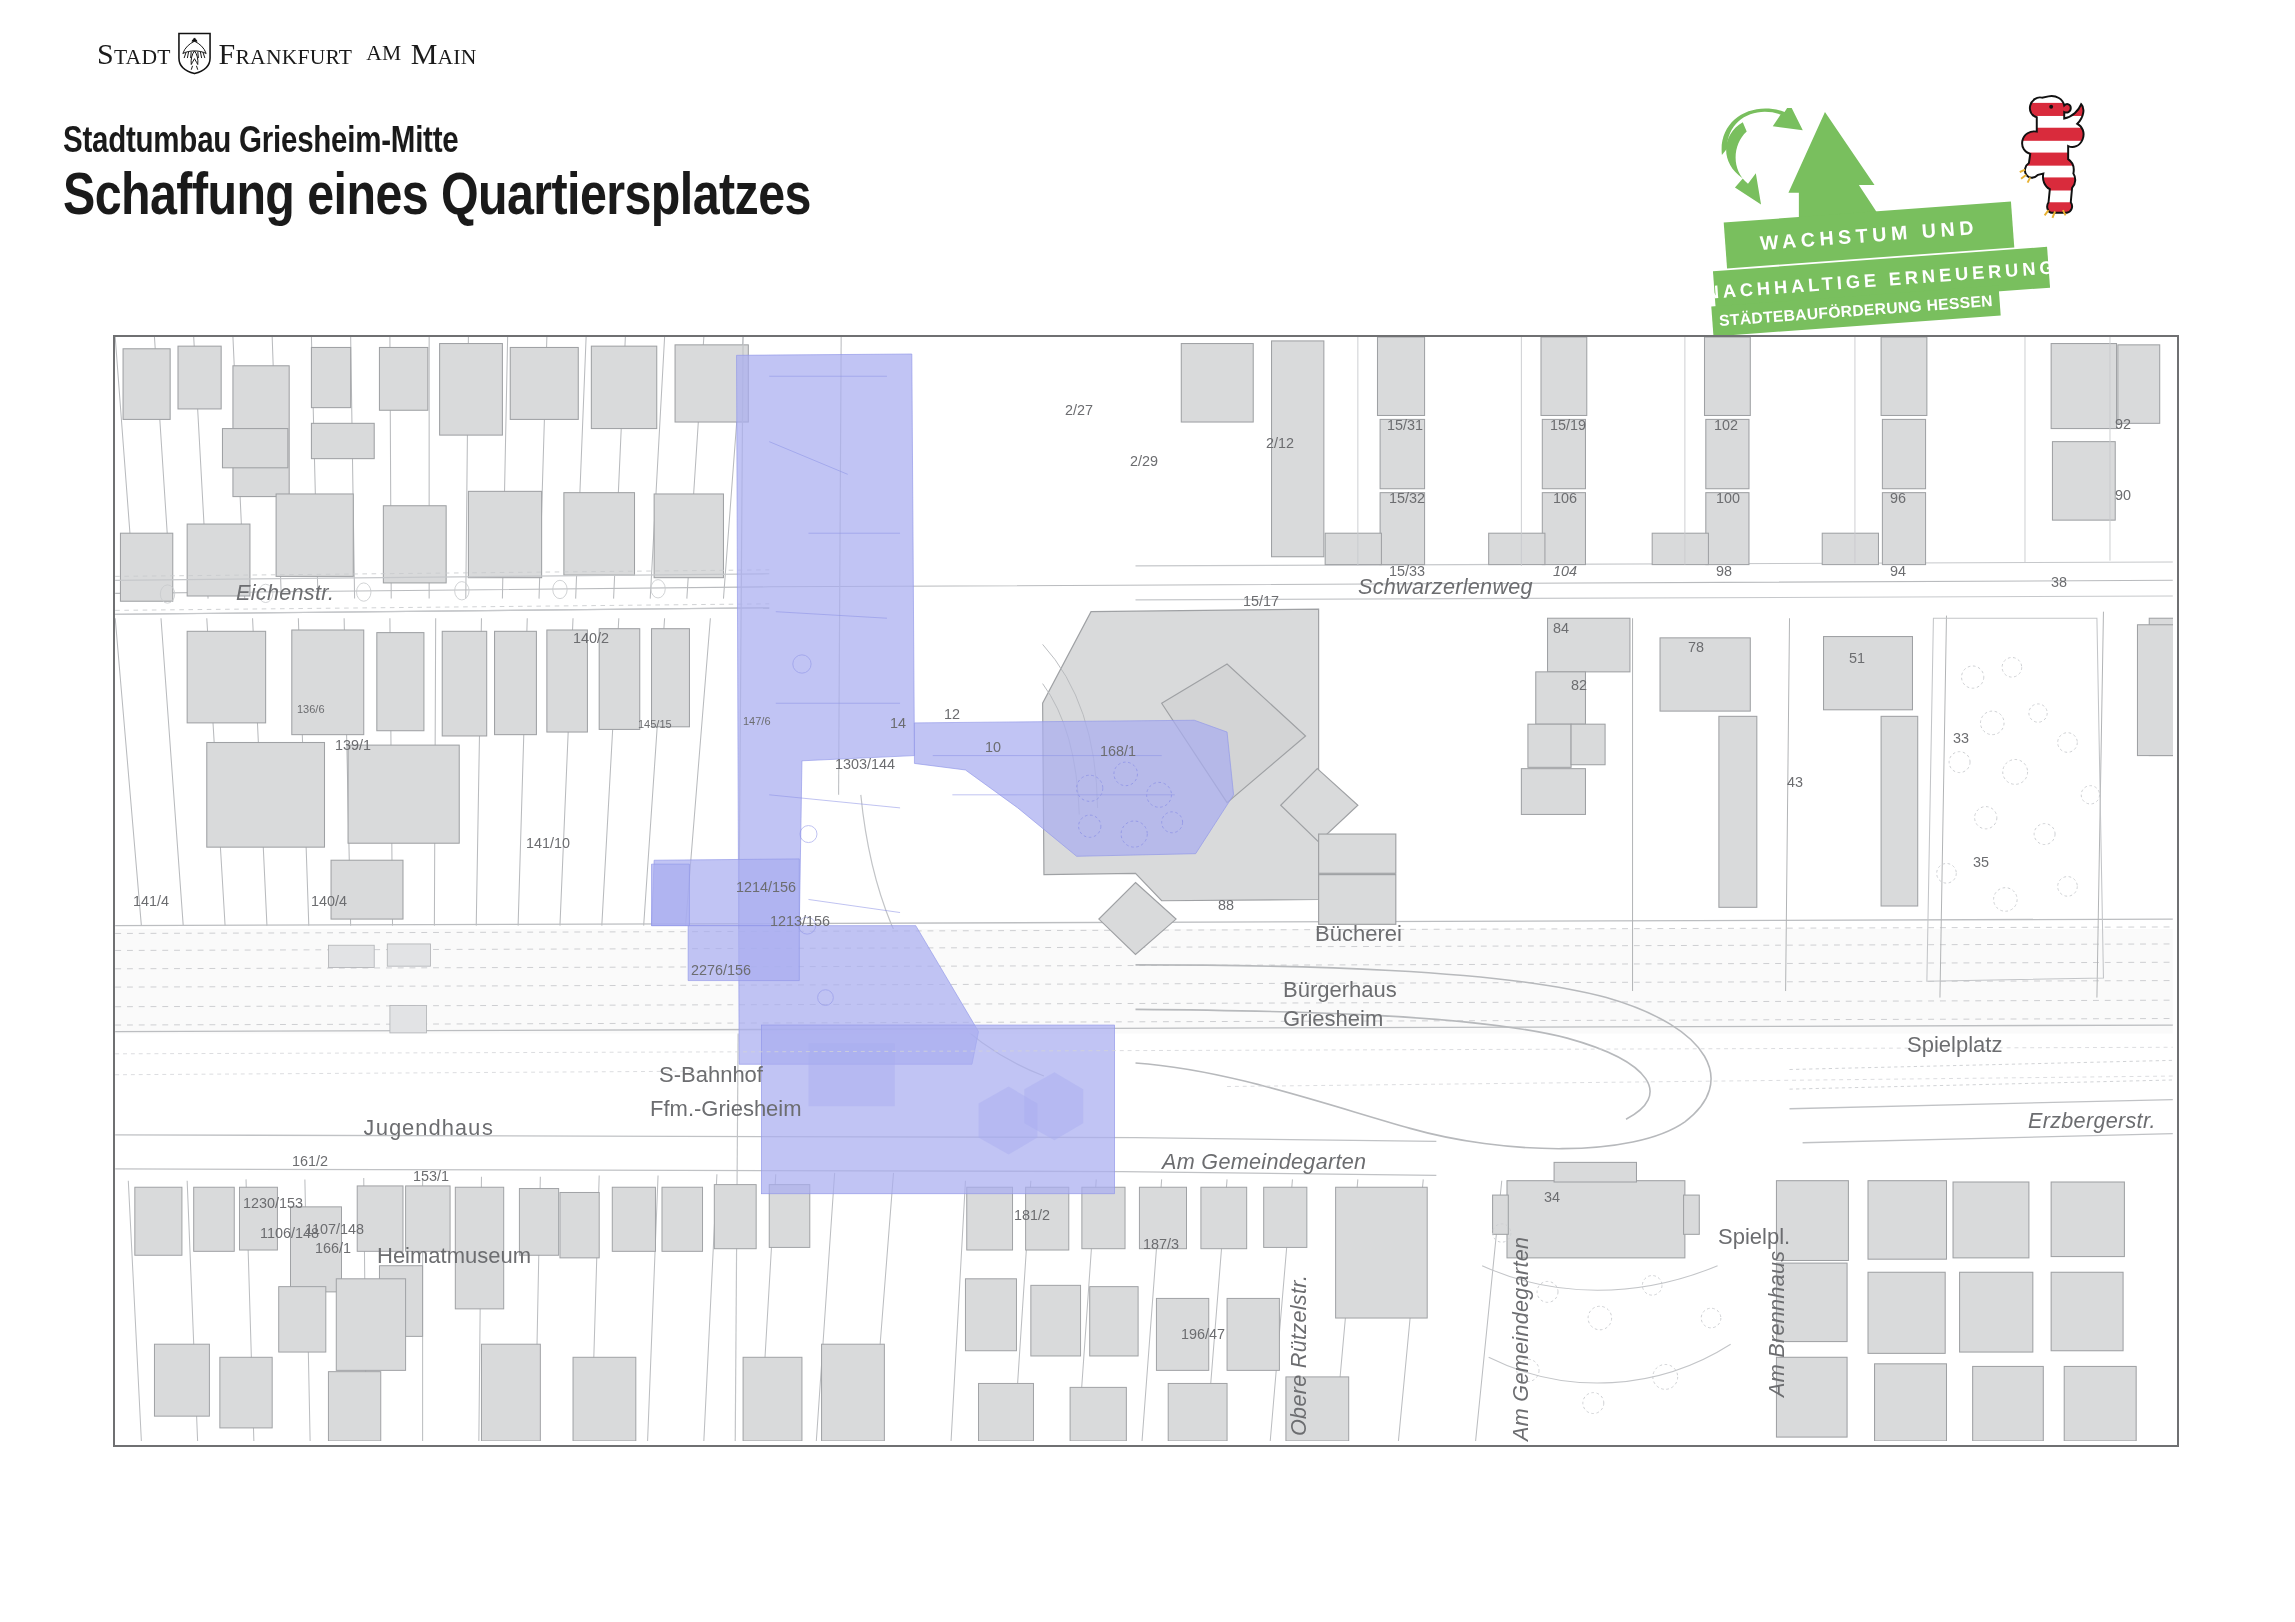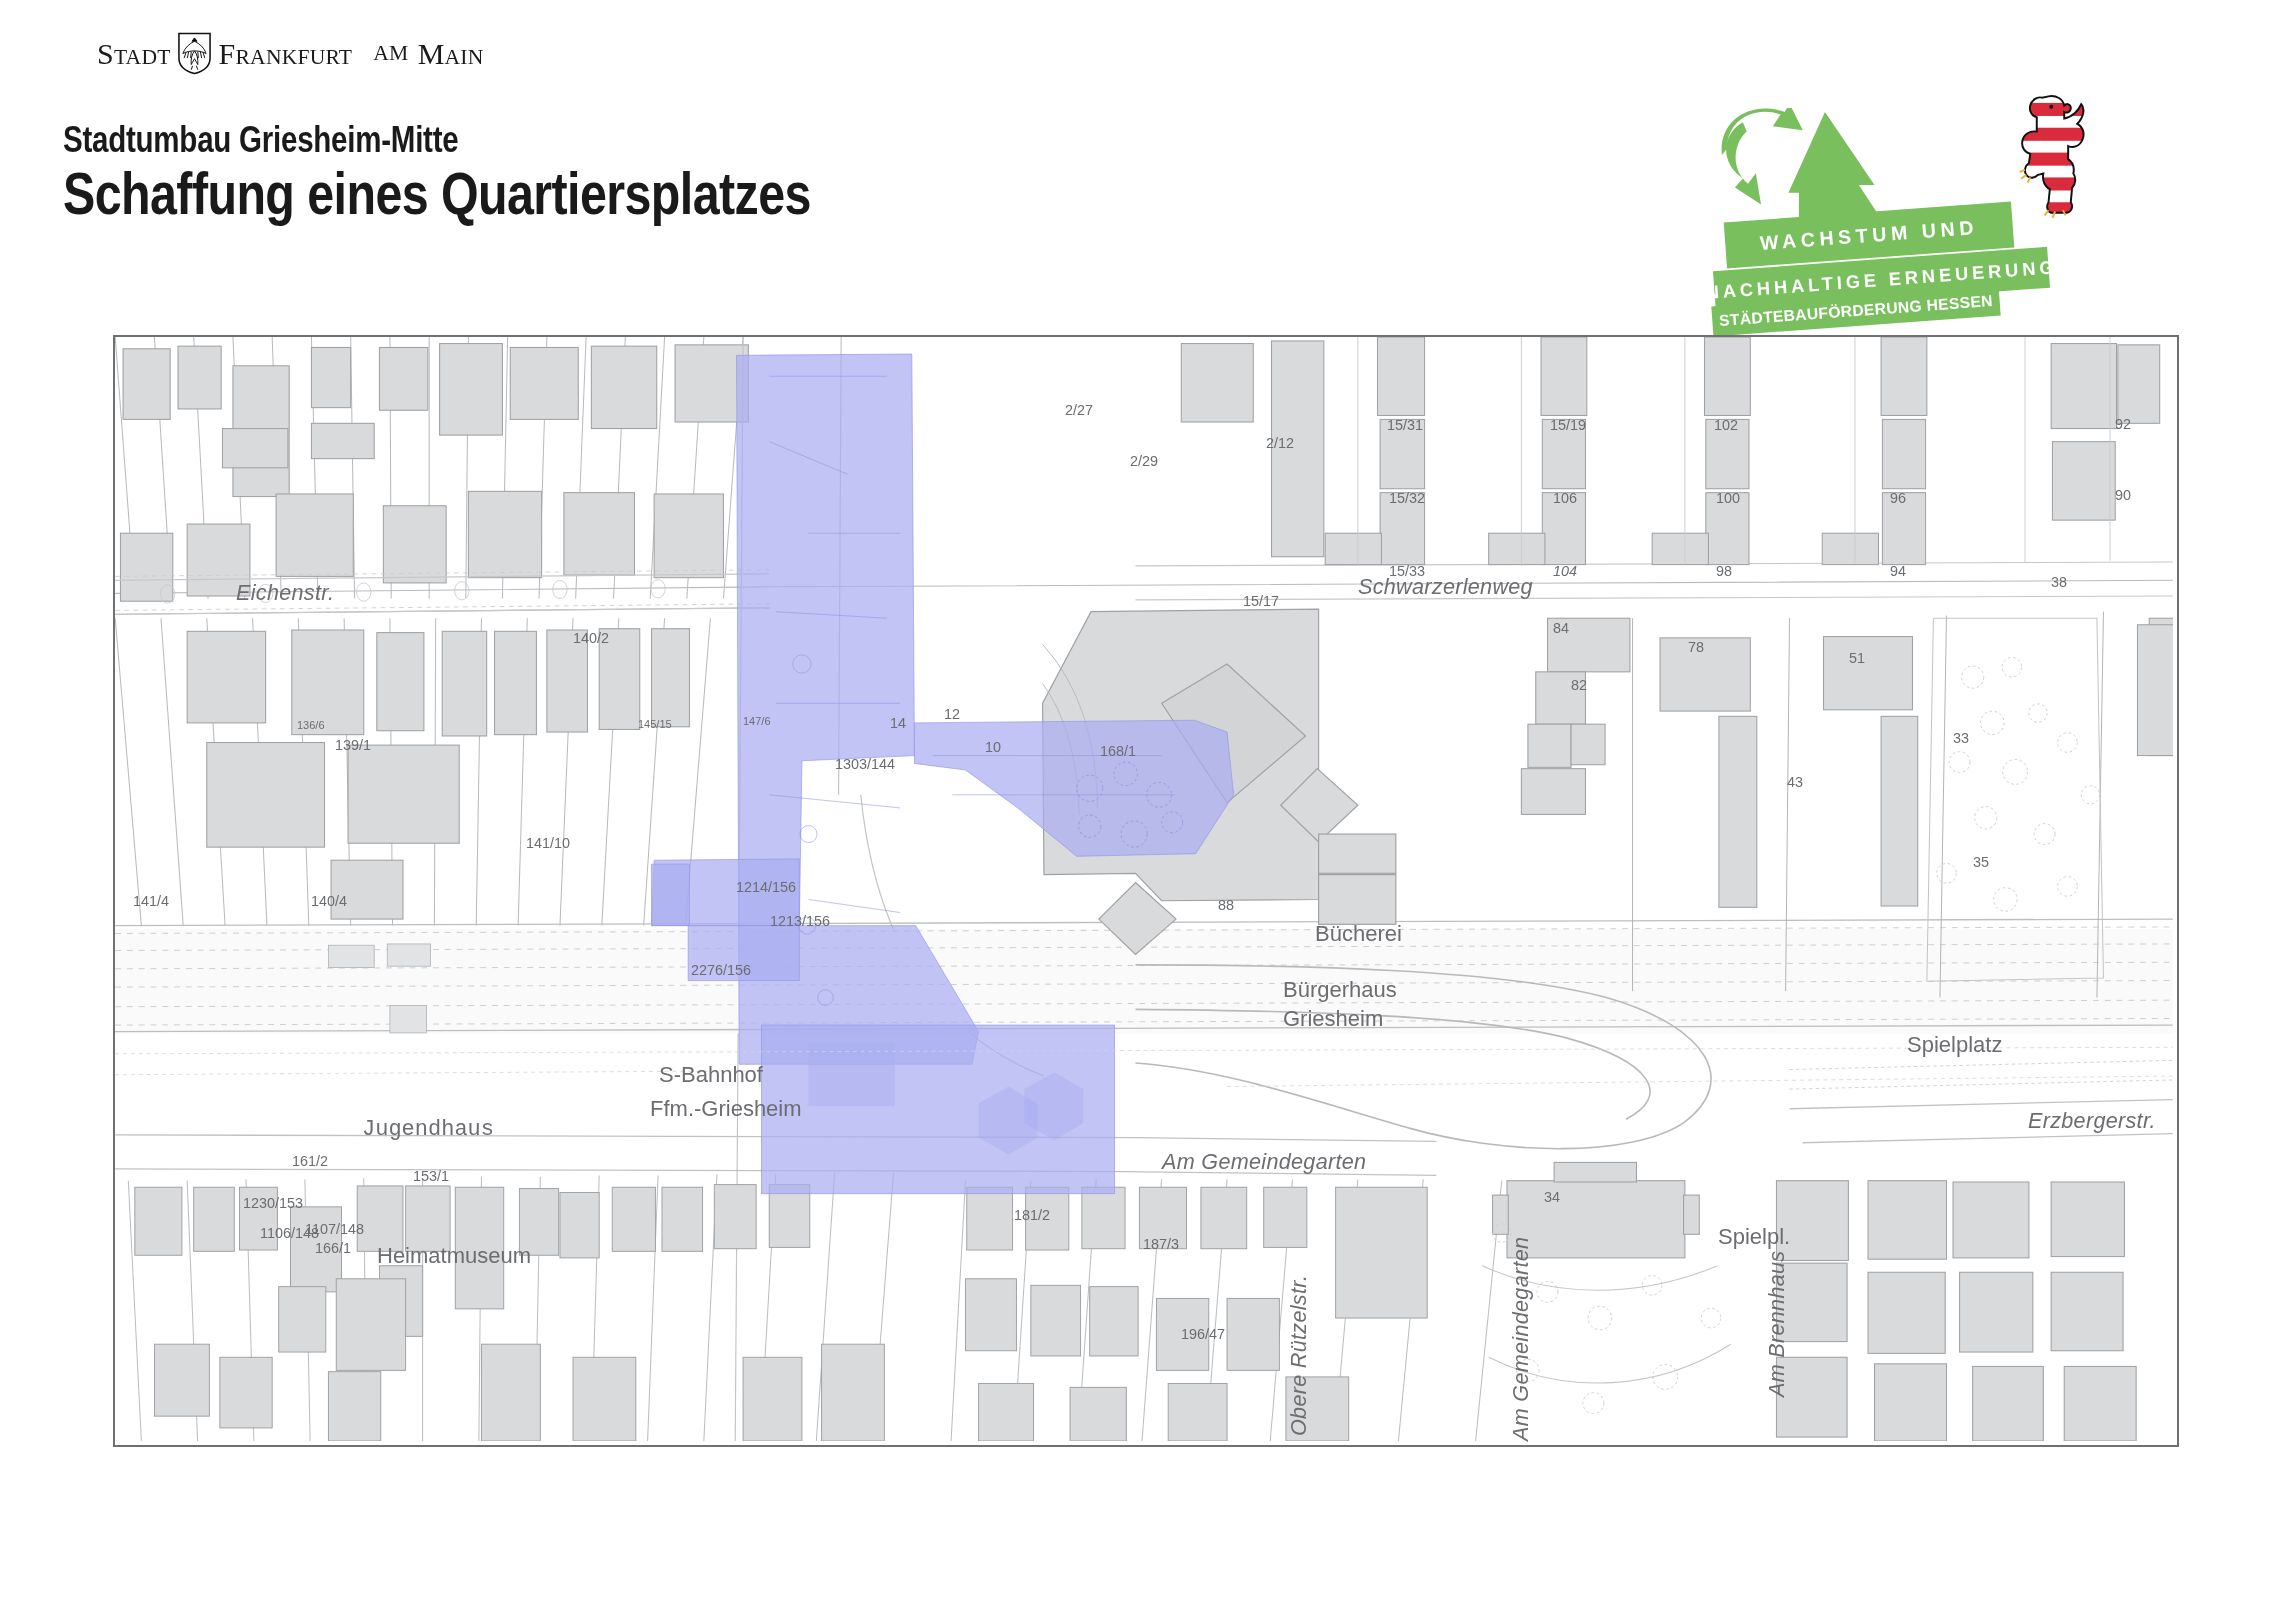--- a/index.html
+++ b/index.html
@@ -59,21 +59,21 @@
       <g stroke="#111" stroke-width="1.5" fill="none">
         <path d="M27 9 l-4 5 h8 z" fill="#111"></path>
         <path d="M27 14 C19 18 12 24 9 33 C15 30 21 29 27 29 C33 29 39 30 45 33 C42 24 35 18 27 14 Z"></path>
         <path d="M27 29 C23 34 21 42 22 50 C24 46 26 43 27 41 C28 43 30 46 32 50 C33 42 31 34 27 29 Z"></path>
         <path d="M14 31 l-3 9 M18 30 l-2 10 M22 30 l-1 10 M32 30 l1 10 M36 30 l2 10 M40 31 l3 9"></path>
         <path d="M24 52 l-2 6 M30 52 l2 6"></path>
       </g>
     </svg>
   </span>
   <span class="city-word"><span class="cap">F</span><span class="sc">RANKFURT</span></span>
-  <span class="city-word" style="margin-left:21px;"><span class="sc">AM</span></span>
+  <span class="city-word" style="margin-left:14px;"><span class="sc">AM</span></span>
   <span class="city-word" style="margin-left:9.2px;"><span class="cap">M</span><span class="sc">AIN</span></span>
 </div>
 
 <div id="kicker">Stadtumbau Griesheim-Mitte</div>
 <div id="main-title">Schaffung eines Quartiersplatzes</div>
 
 <div id="wachstum-logo">
   <span class="glyph">
     <svg width="236" height="150" viewBox="0 0 360 230">
       <g fill="#79bf5e">
@@ -478,21 +478,21 @@
   <div class="map-label mlbl-place" style="left:535px;top:759px;">Ffm.-Griesheim</div>
   <div class="map-label mlbl-place" style="left:247px;top:780px;font-family:Liberation Mono, monospace;">Jugendhaus</div>
   <div class="map-label mlbl-place" style="left:262px;top:906px;">Heimatmuseum</div>
   <div class="map-label mlbl-place" style="left:1603px;top:887px;">Spielpl.</div>
 
   <div class="map-label mlbl-num" style="left:220px;top:400px;">139/1</div>
   <div class="map-label mlbl-num" style="left:196px;top:556px;">140/4</div>
   <div class="map-label mlbl-num" style="left:18px;top:556px;">141/4</div>
   <div class="map-label mlbl-num" style="left:411px;top:498px;">141/10</div>
   <div class="map-label mlbl-num" style="left:458px;top:293px;">140/2</div>
-  <div class="map-label mlbl-tiny" style="left:182px;top:382px;">136/6</div>
+  <div class="map-label mlbl-tiny" style="left:182px;top:366px;">136/6</div>
   <div class="map-label mlbl-tiny" style="left:523px;top:381px;">145/15</div>
   <div class="map-label mlbl-tiny" style="left:628px;top:378px;">147/6</div>
   <div class="map-label mlbl-num" style="left:720px;top:419px;">1303/144</div>
   <div class="map-label mlbl-num" style="left:775px;top:378px;">14</div>
   <div class="map-label mlbl-num" style="left:829px;top:369px;">12</div>
   <div class="map-label mlbl-num" style="left:870px;top:402px;">10</div>
   <div class="map-label mlbl-num" style="left:145px;top:888px;">1106/148</div>
   <div class="map-label mlbl-num" style="left:190px;top:884px;">1107/148</div>
   <div class="map-label mlbl-num" style="left:128px;top:858px;">1230/153</div>
   <div class="map-label mlbl-num" style="left:576px;top:625px;">2276/156</div>

